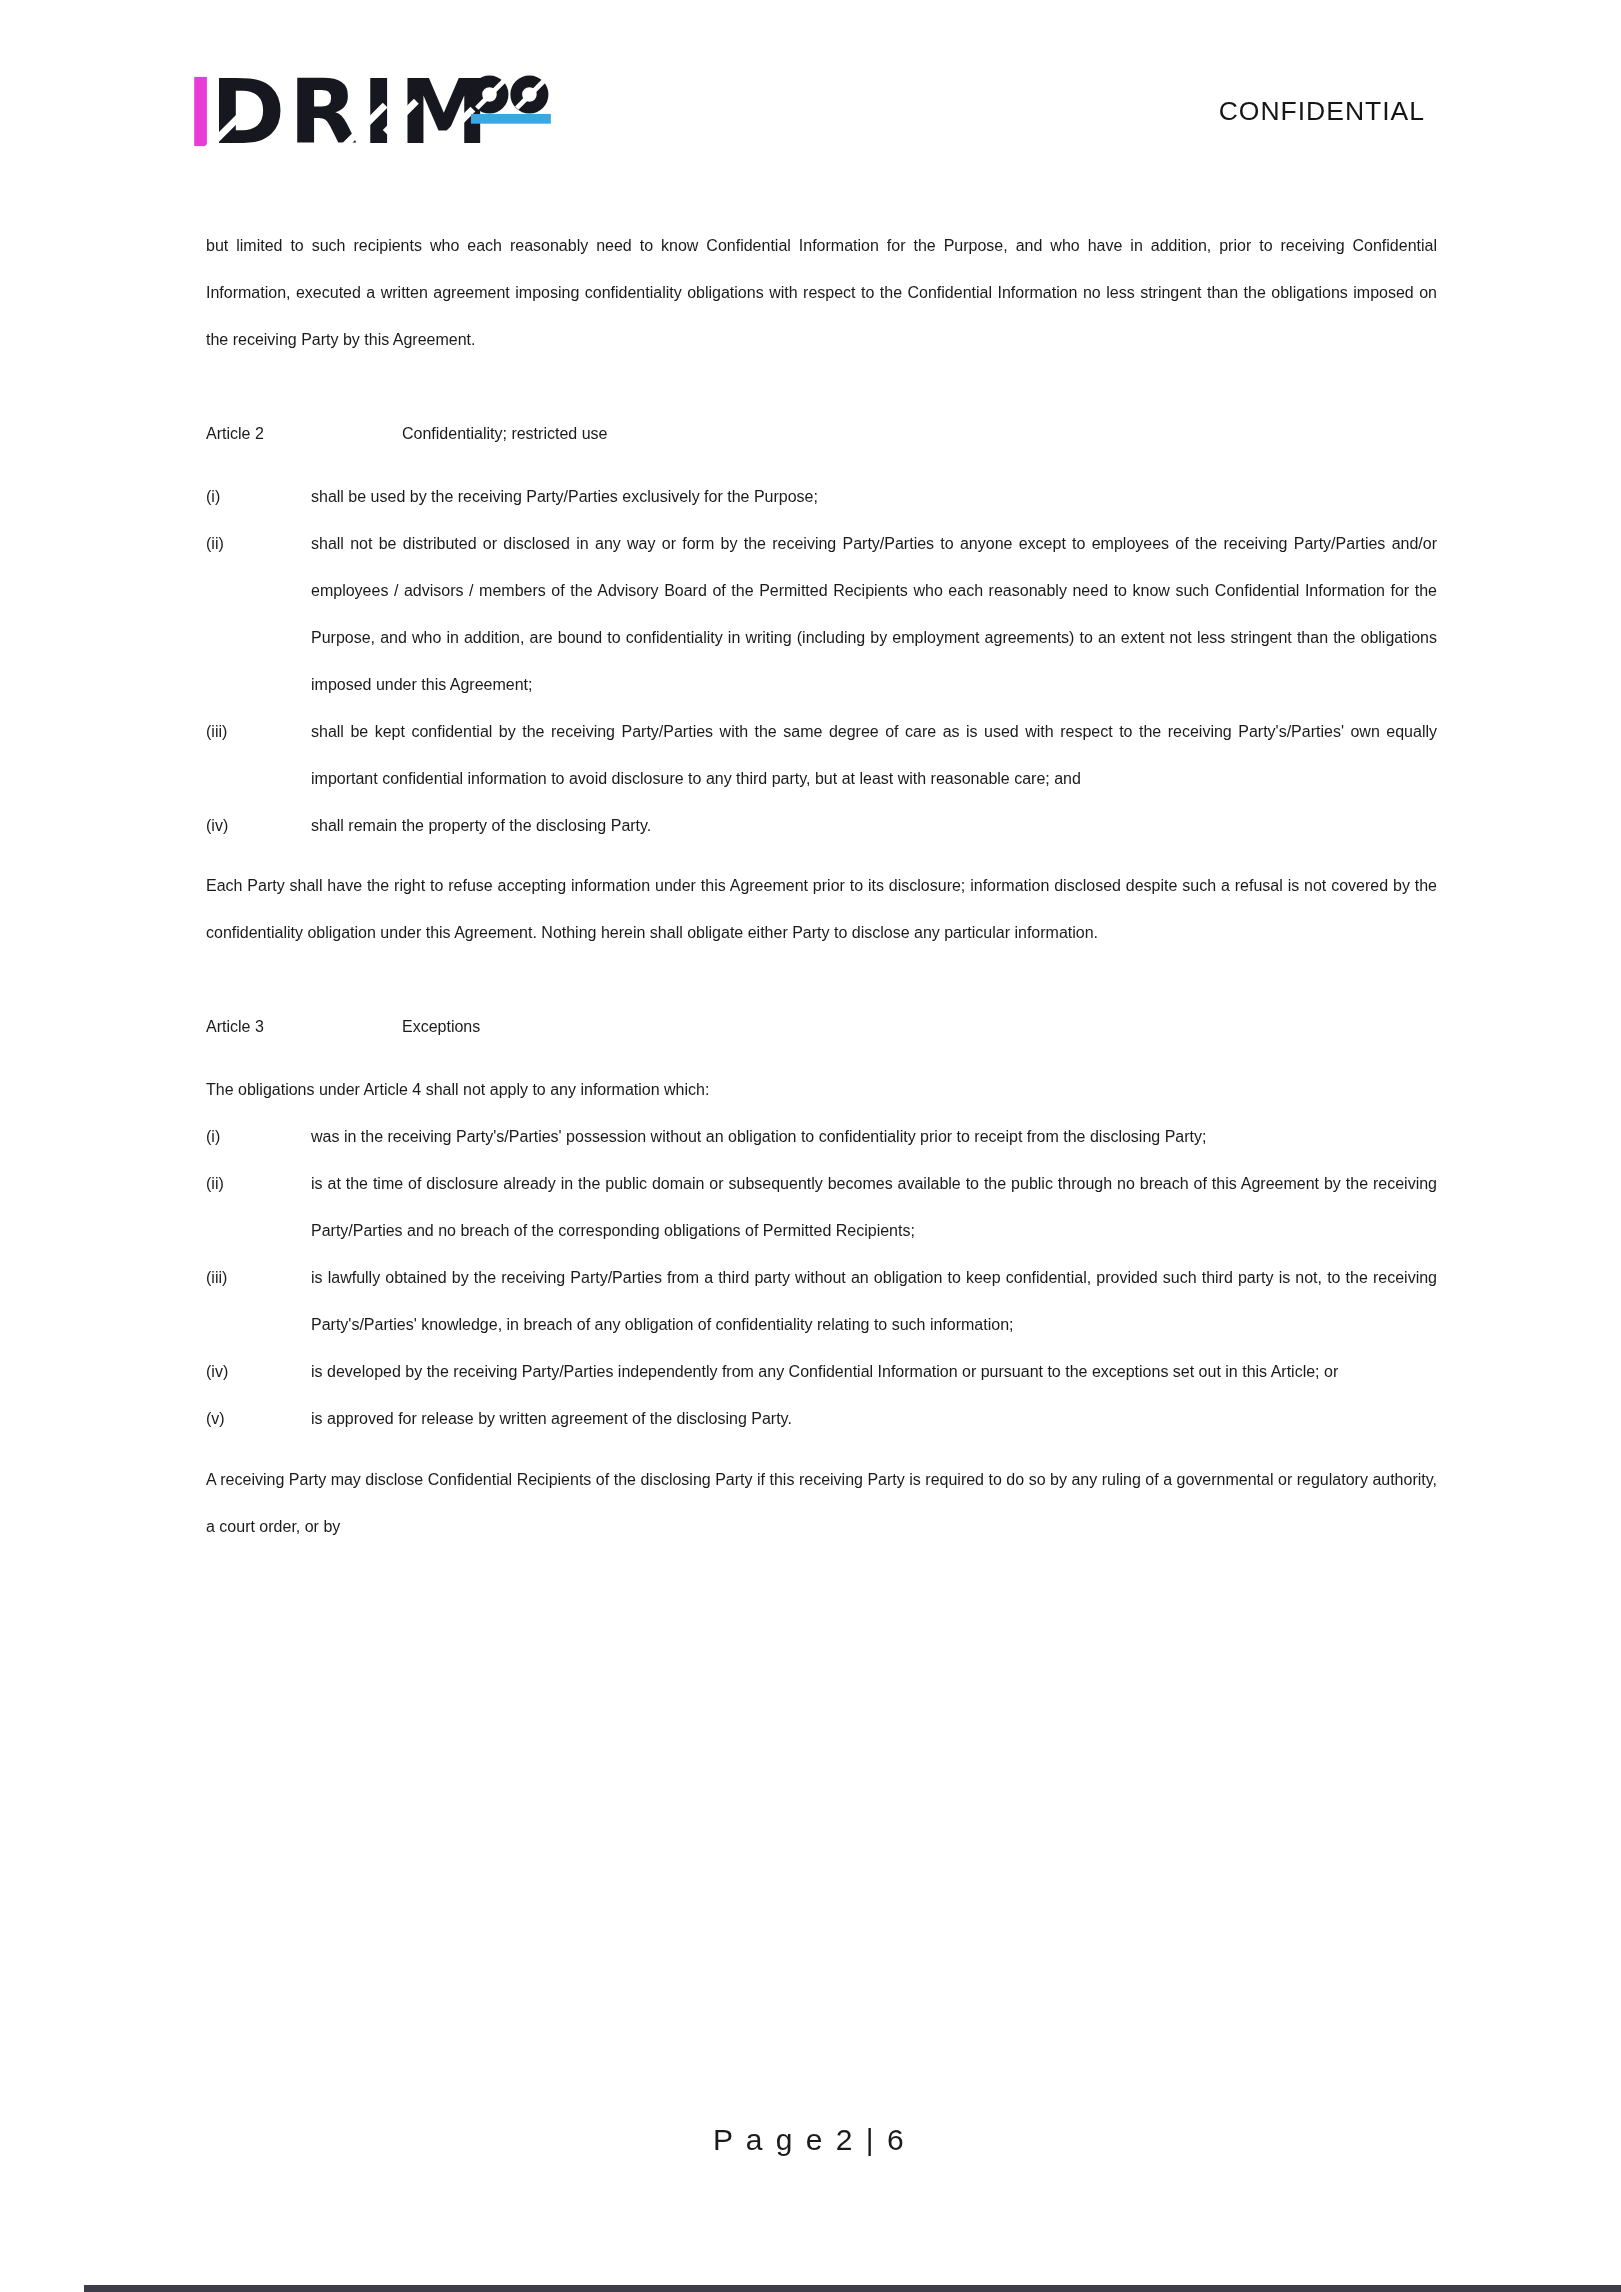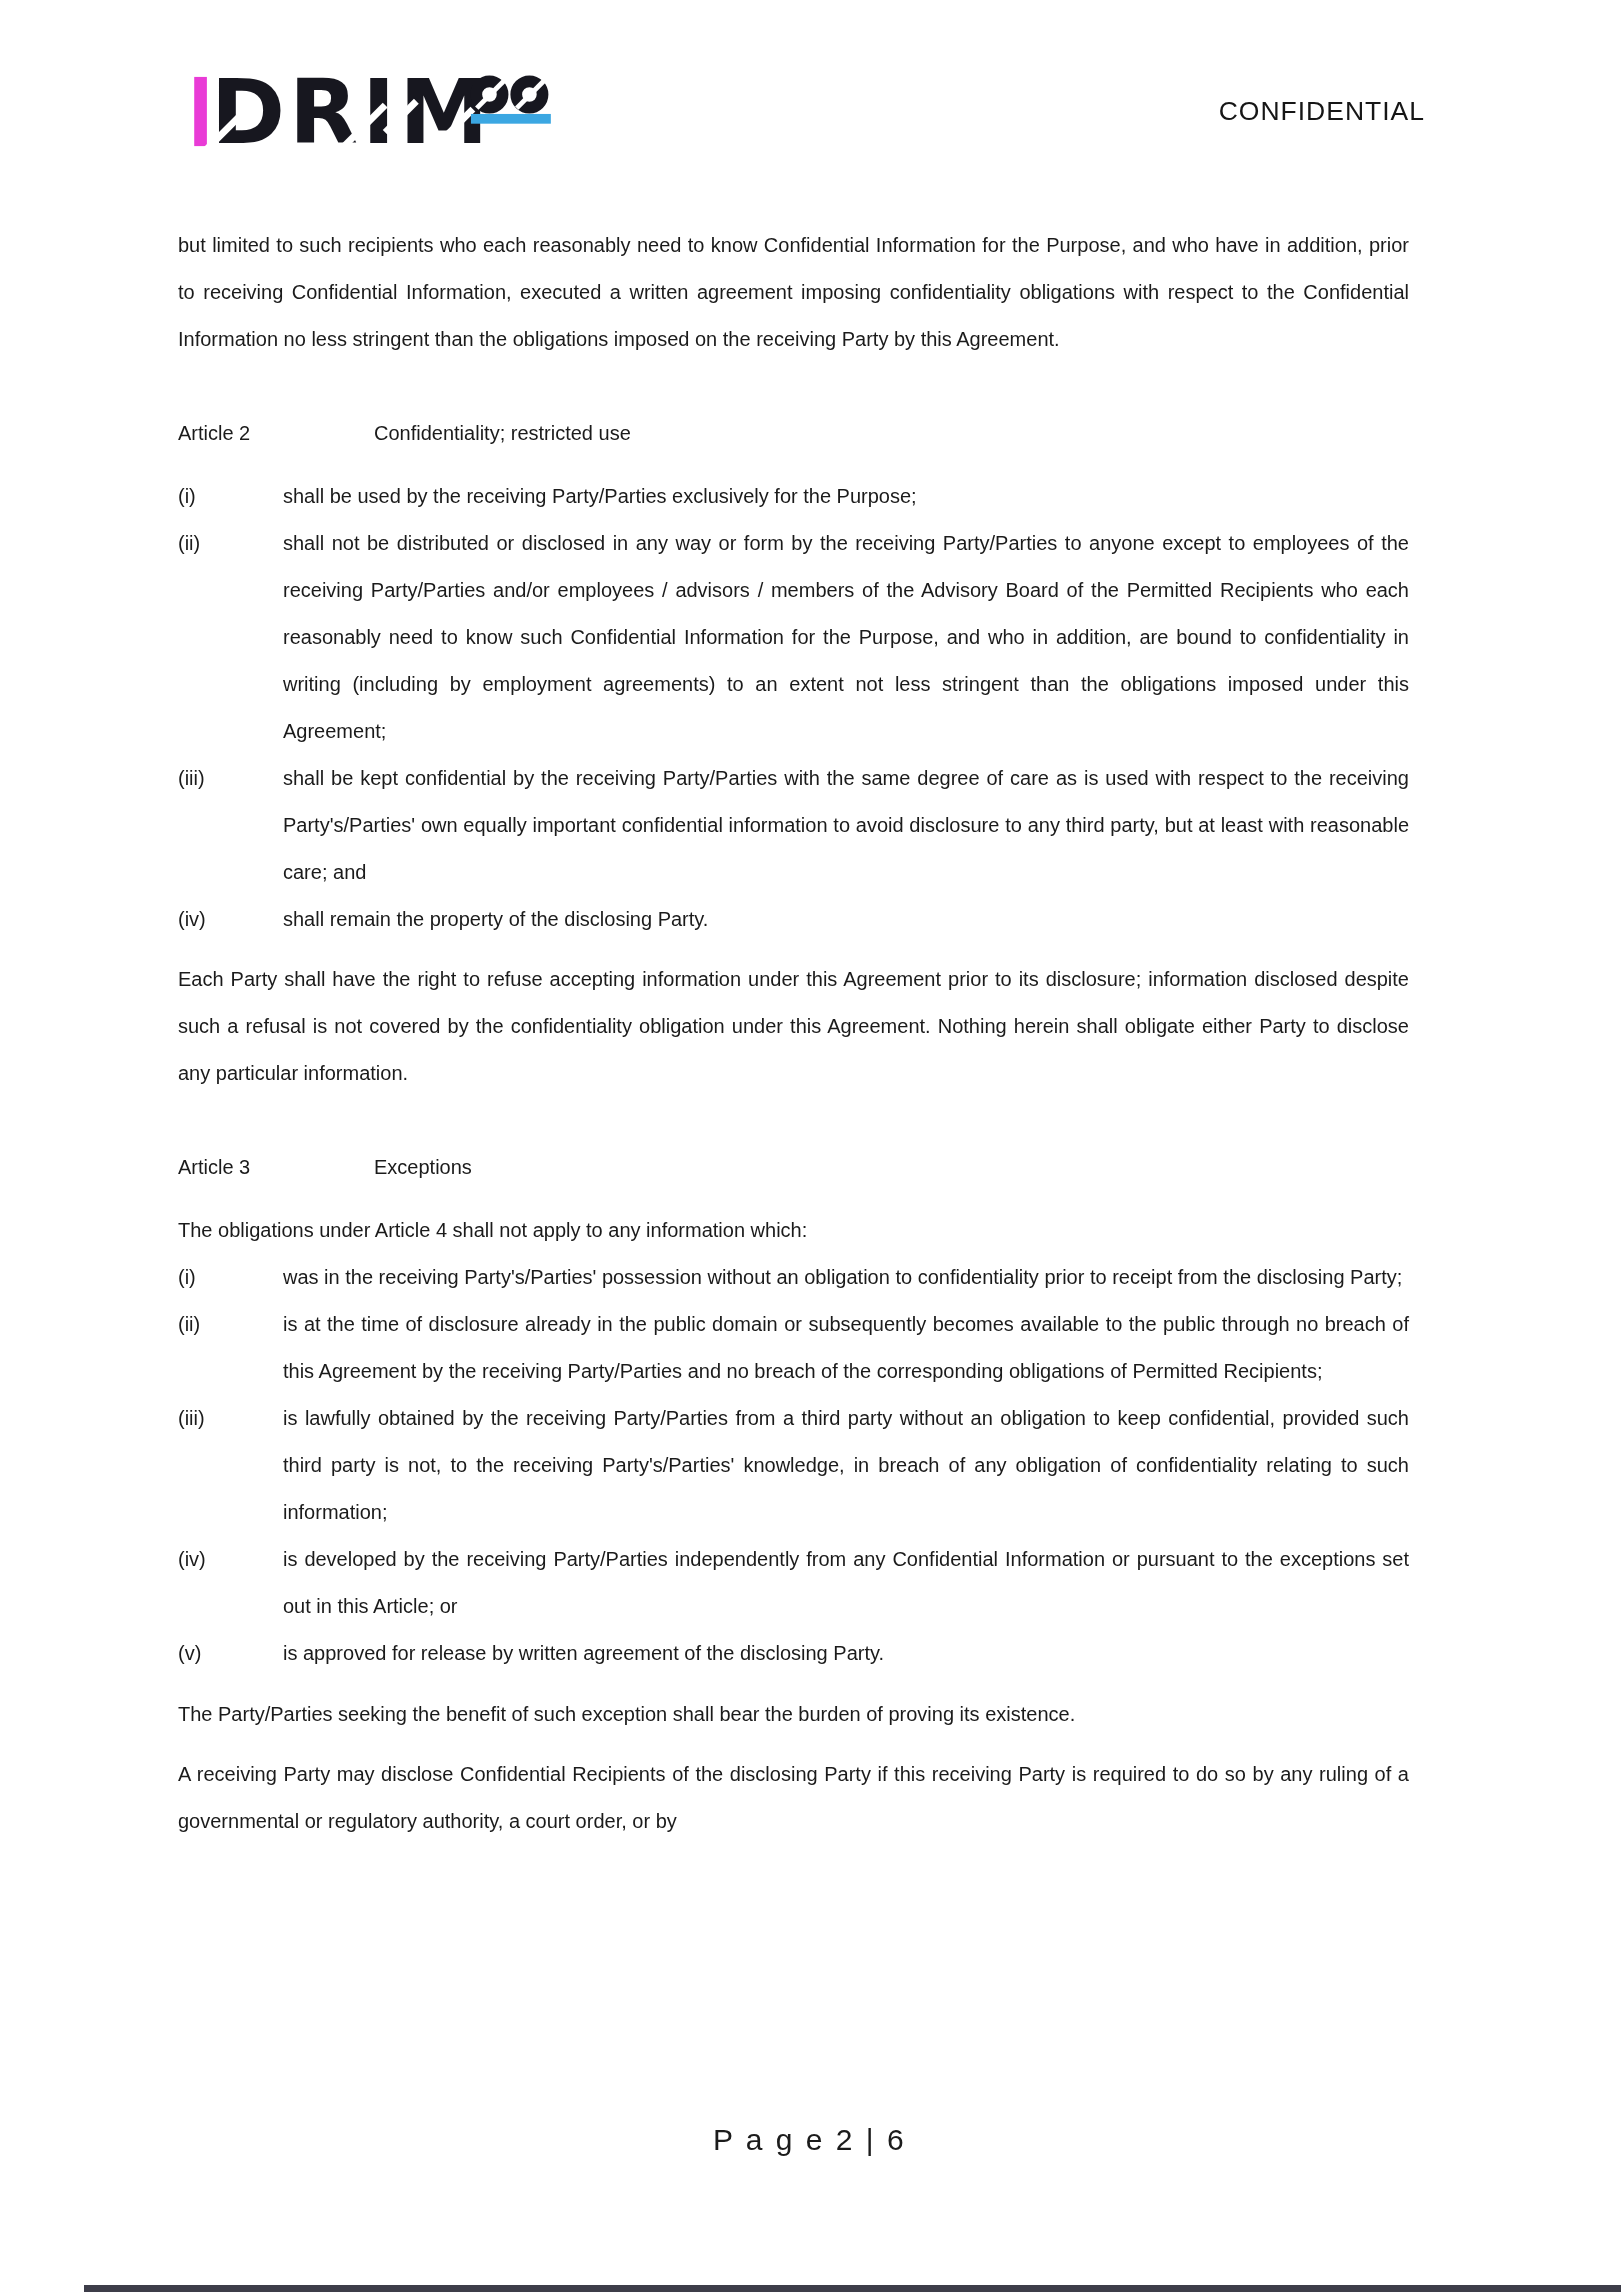--- a/index.html
+++ b/index.html
@@ -14,22 +14,22 @@
 
   
   .brand { position:absolute; left:193px; top:74px; width:361px; height:76px; }
   .classification {
     position:absolute; top:96px; right:196px;
     font-size:26.5px; letter-spacing:1px; color:#161616;
   }
 
   
   .content {
-    position:absolute; left:178px; top:222px; width:1231px;
-    font-size:20px; line-height:47px; text-align:justify;
+    position:absolute; left:206px; top:222px; width:1231px;
+    font-size:16px; line-height:47px; text-align:justify;
   }
   .para { margin:0; text-align:justify; }
   .heading {
     display:flex; font-weight:normal; text-align:left;
     margin-top:47px; margin-bottom:15.7px;
   }
   .heading .hlabel { flex:0 0 196px; }
   .lead { margin:0; text-align:left; }
   .item { display:flex; }
   .item .marker { flex:0 0 105px; }
@@ -132,21 +132,20 @@
       <div class="item">
         <span class="marker">(iv)</span>
         <span class="itext">is developed by the receiving Party/Parties independently from any Confidential Information or pursuant to the exceptions set out in this Article; or</span>
       </div>
       <div class="item">
         <span class="marker">(v)</span>
         <span class="itext">is approved for release by written agreement of the disclosing Party.</span>
       </div>
     </div>
 
-    <p class="para closing">The Party/Parties seeking the benefit of such exception shall bear the burden of proving its existence.</p>
     <p class="para closing">A receiving Party may disclose Confidential Recipients of the disclosing Party if this receiving Party is required to do so by any ruling of a governmental or regulatory authority, a court order, or by</p>
 
   </div>
 
   <div class="footer">P a g e 2 | 6</div>
 
   <div class="bottom-edge"></div>
 
 </div>
 

